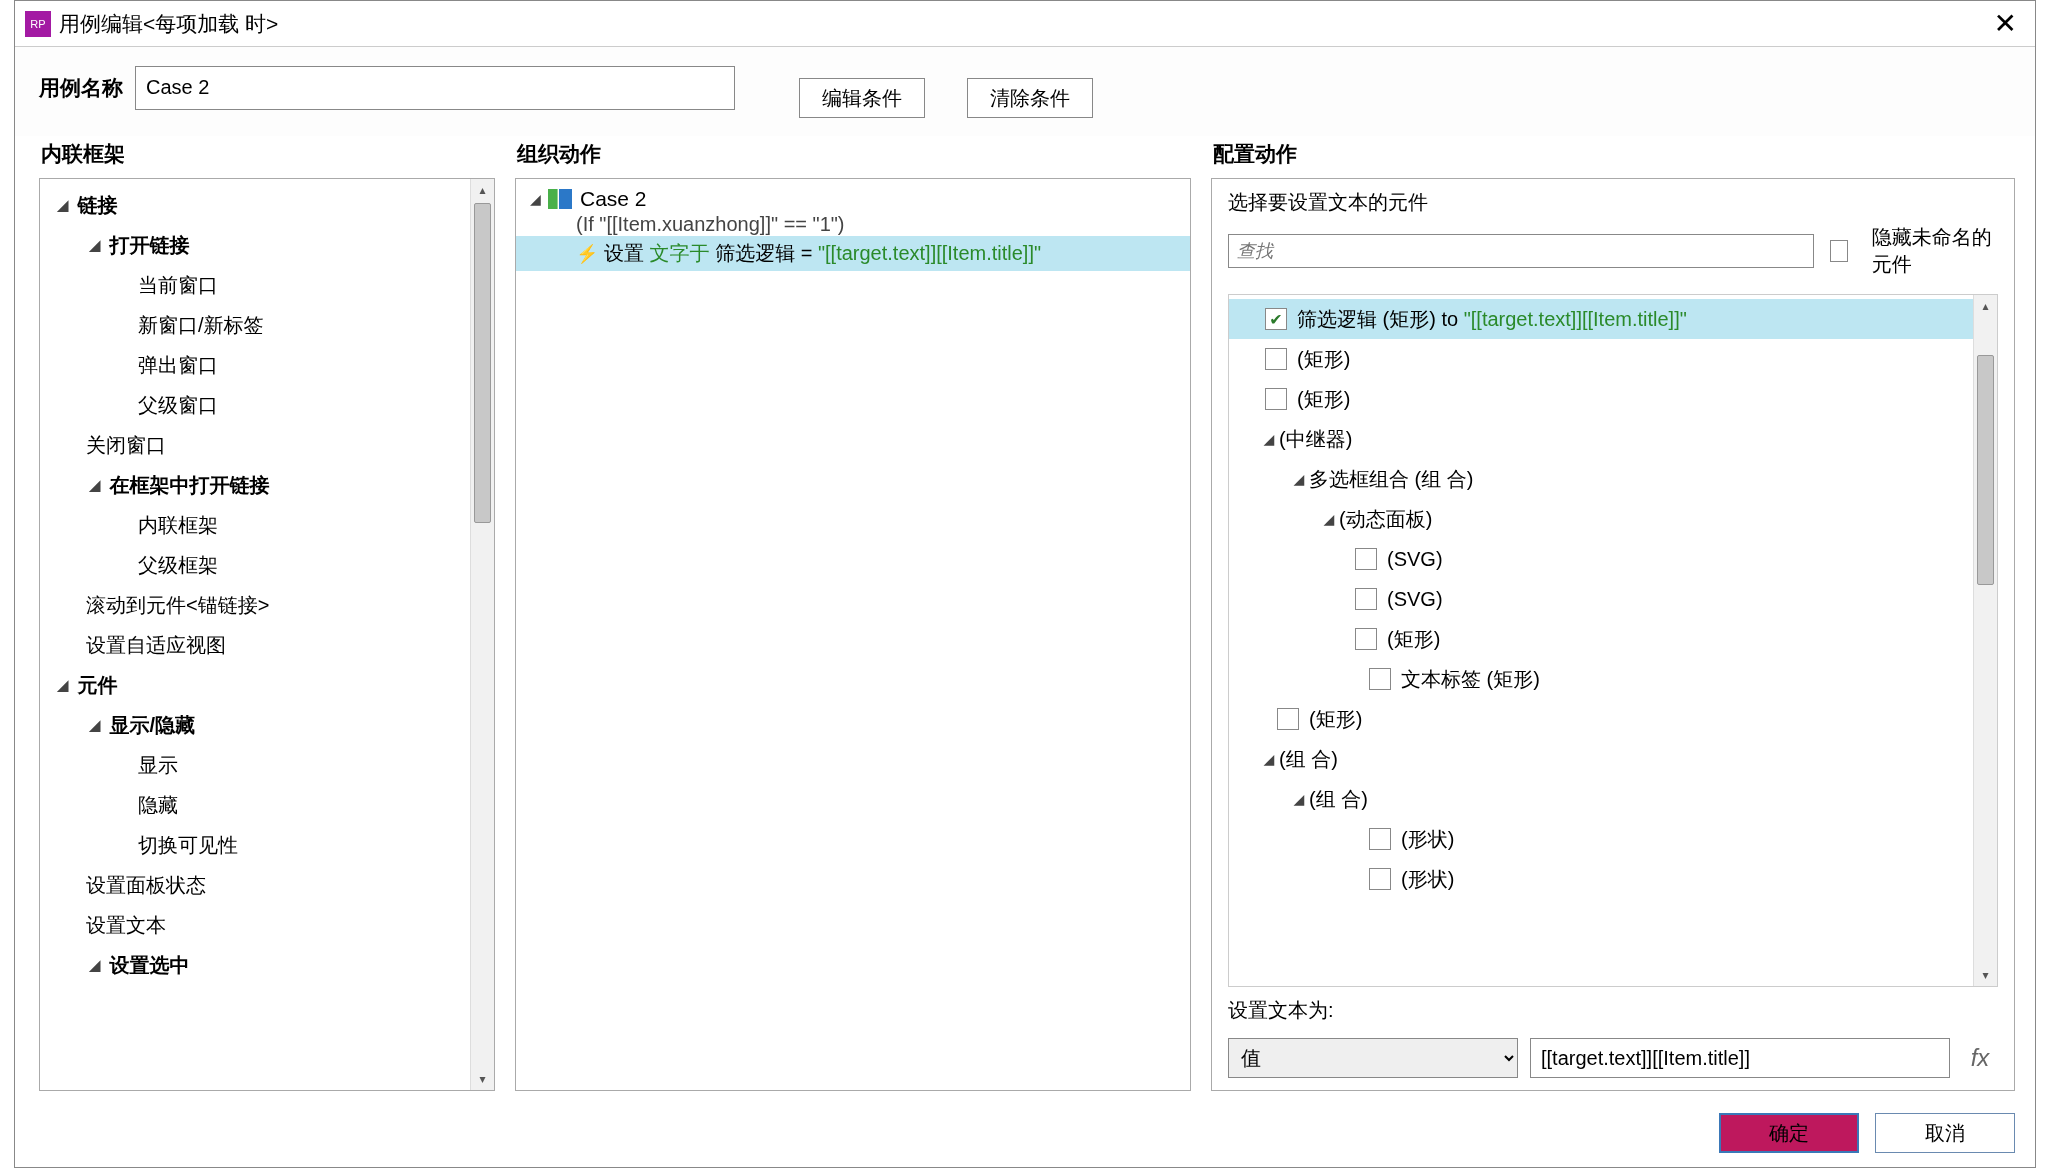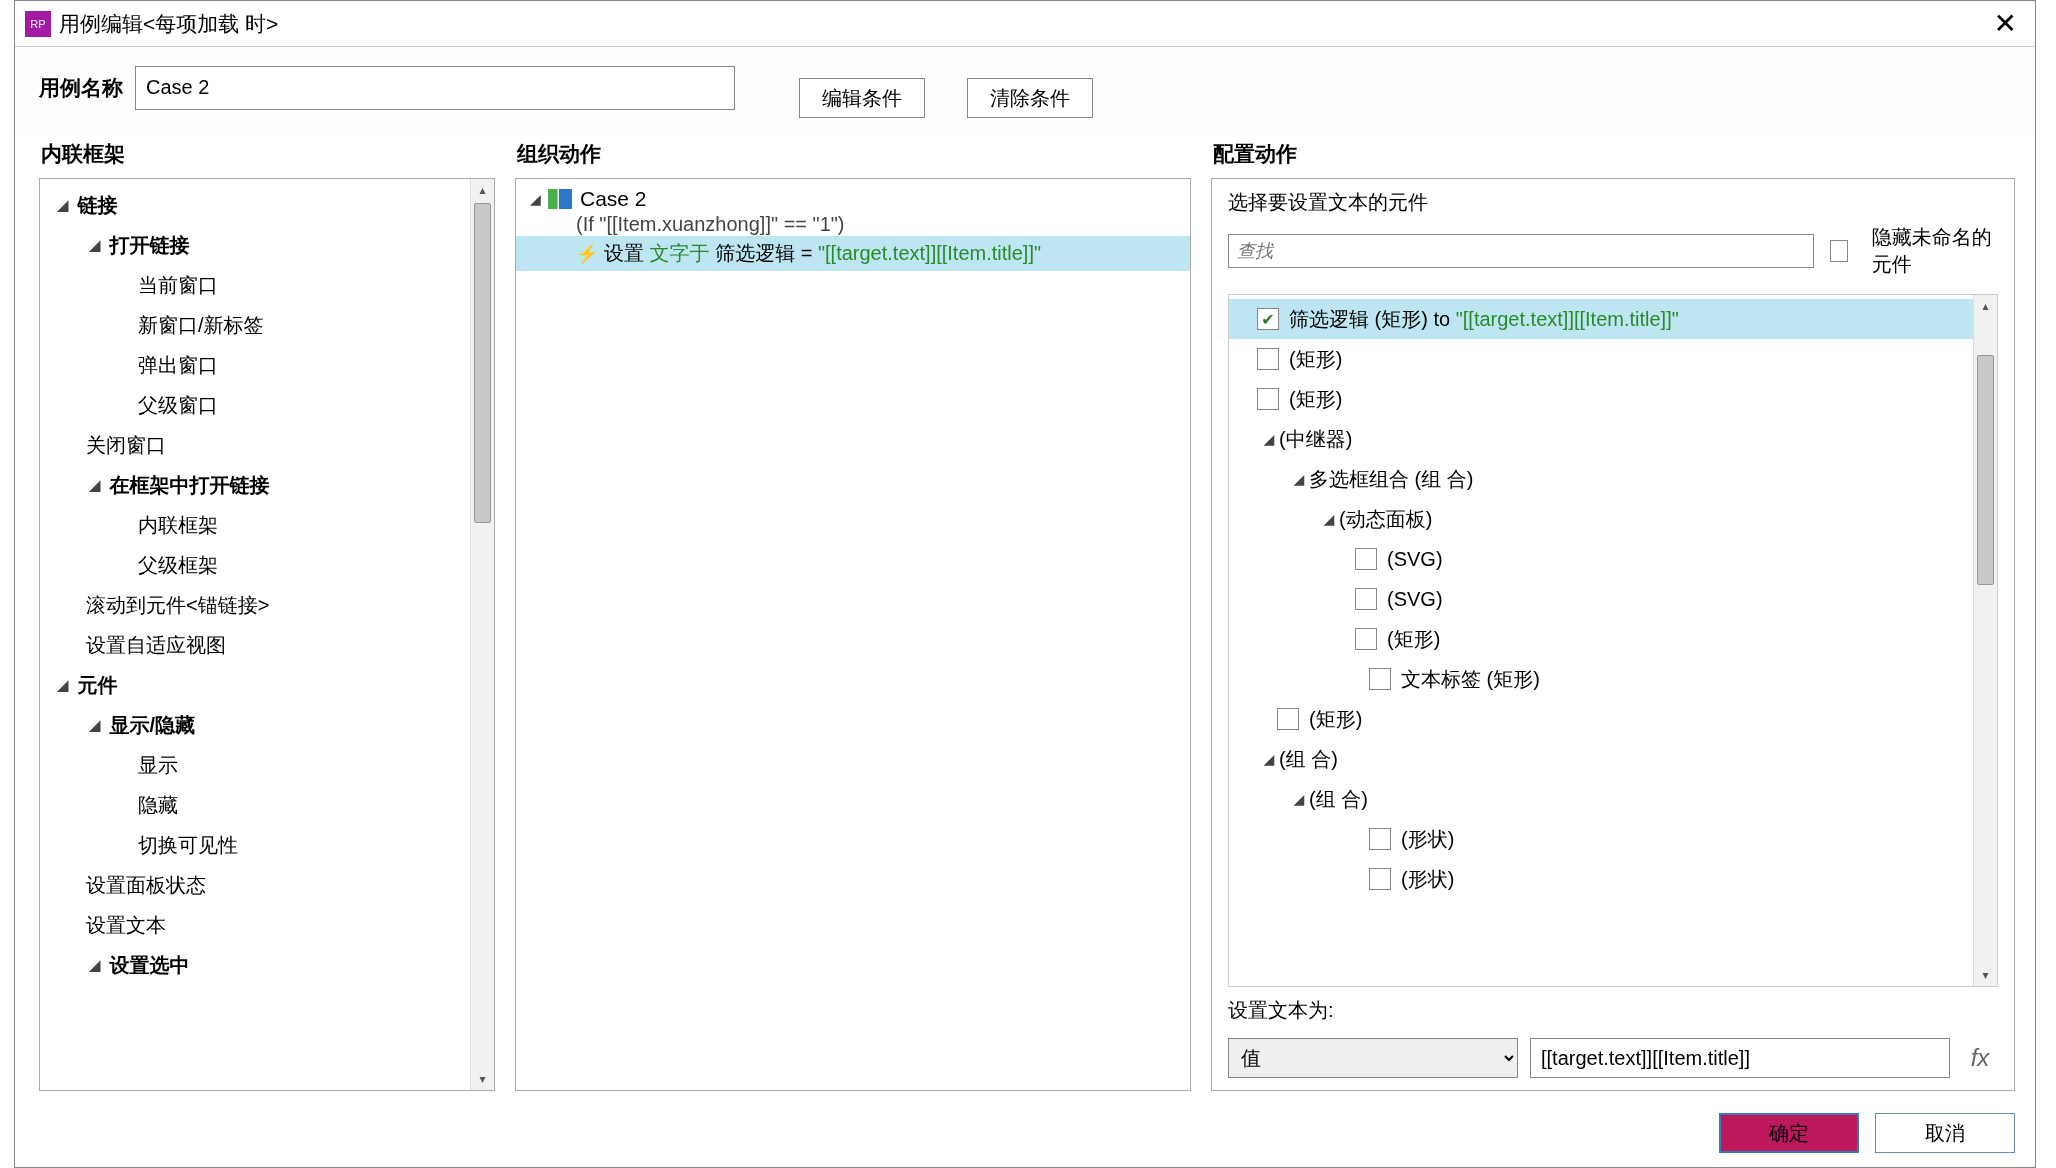--- a/index.html
+++ b/index.html
@@ -66,21 +66,21 @@
 .cfg-hide-lbl { font-size: 20px; }
 
 .cfg-tree { flex: 1; border: 1px solid #ccc; margin: 6px 16px 10px 16px; overflow: hidden; position: relative; }
 .cfg-tree-inner { padding: 4px 0; font-size: 20px; }
 .crow { display: flex; align-items: center; height: 40px; padding-right: 30px; }
 .crow .tog { width: 20px; text-align: center; font-size: 14px; color: #444; }
 .crow .cb { width: 22px; height: 22px; border: 1px solid #888; margin-right: 10px; background:#fff; display:flex; align-items:center; justify-content:center; font-size:16px; color:#2a7a2a; }
 .crow .cb.checked::after { content: "✔"; }
 .crow .txt { }
 .crow.sel { background: #bde6f2; }
-.ind0 { padding-left: 28px; }
+.ind0 { padding-left: 36px; }
 .ind1 { padding-left: 30px; }
 .ind1b { padding-left: 48px; }
 .ind2 { padding-left: 60px; }
 .ind3 { padding-left: 90px; }
 .ind4 { padding-left: 120px; }
 .ind5 { padding-left: 126px; }
 .crow .green { color: #2a8a2a; }
 
 .cfg-bottom { padding: 0 16px 12px 16px; }
 .cfg-bottom .blabel { font-size: 20px; margin-bottom: 14px; }

